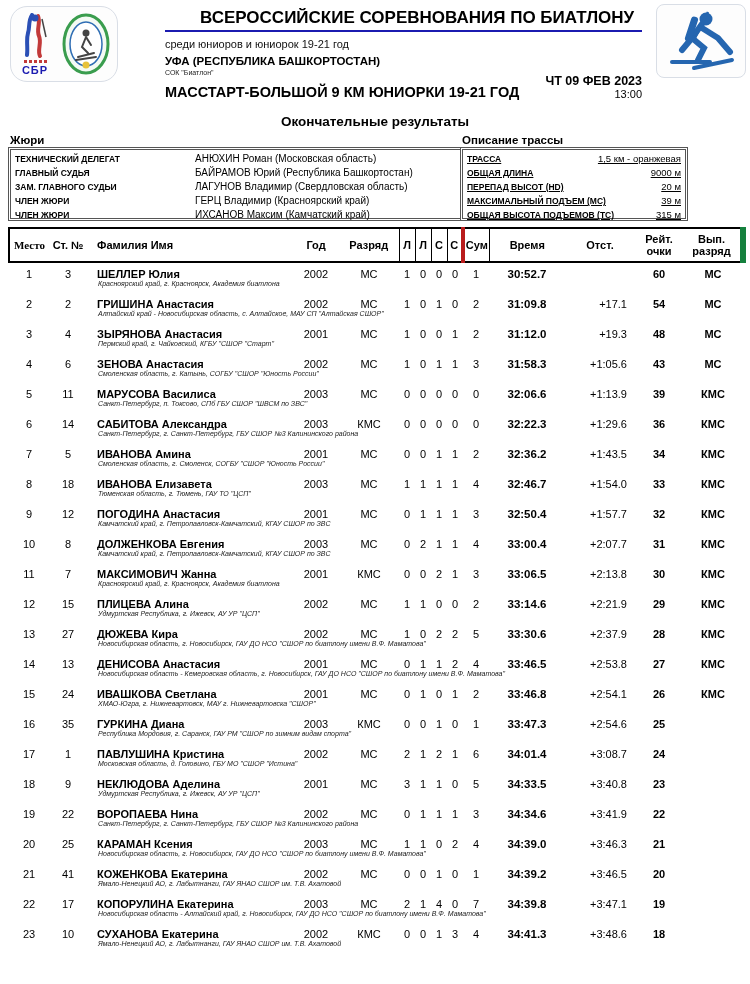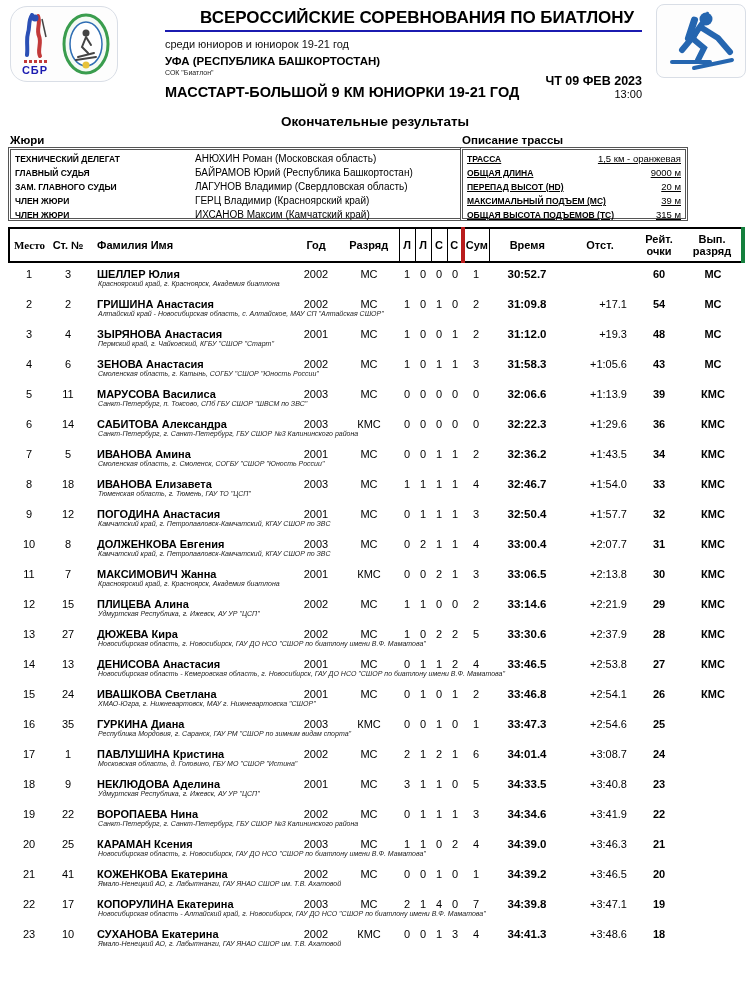--- a/index.html
+++ b/index.html
@@ -55,21 +55,21 @@
   
   .results-table {
     position:absolute; left:8px; top:227px; width:734px;
     border-collapse:collapse; table-layout:fixed;
   }
   .results-table th {
     font-size:11px; font-weight:bold; text-align:center; vertical-align:middle;
     border-top:2px solid #000; border-bottom:2px solid #000; height:34px; line-height:12px;
   }
   .results-table th.first { border-left:2px solid #000;font-family:Liberation Serif, serif; }
-  .results-table th.last  { border-right:4px solid #15803d; }
+  .results-table th.last  { border-right:6px solid #15803d; }
   .results-table th.shb   { border-left:1px solid #000; }
   .results-table th.sumb  { border-left:4px solid #b91c1c; border-right:1px solid #000;margin-top:16px; }
   .results-table th.name-h{ text-align:left; padding-left:10px;margin-top:48px; }
   .results-table td { font-size:11px; vertical-align:bottom; }
   tr.main-row td { height:18px; }
   tr.team-row td { height:12px; vertical-align:top; }
   td.c { text-align:center; }
   td.cell-name { font-weight:bold; padding-left:10px; }
   td.cell-time { font-weight:bold; font-size:11.5px; }
   td.cell-gap  { text-align:right; padding-right:8px; }

